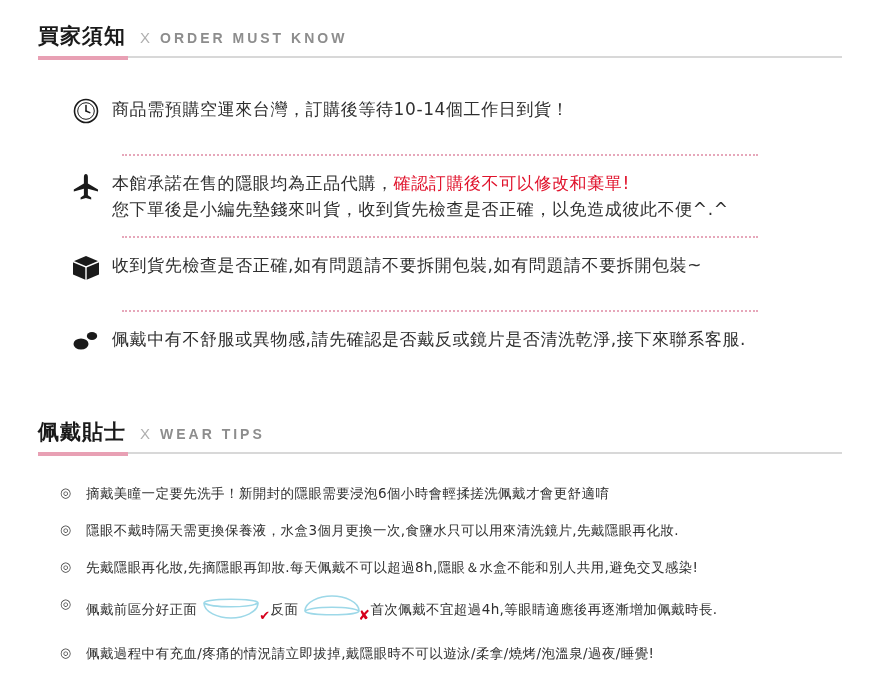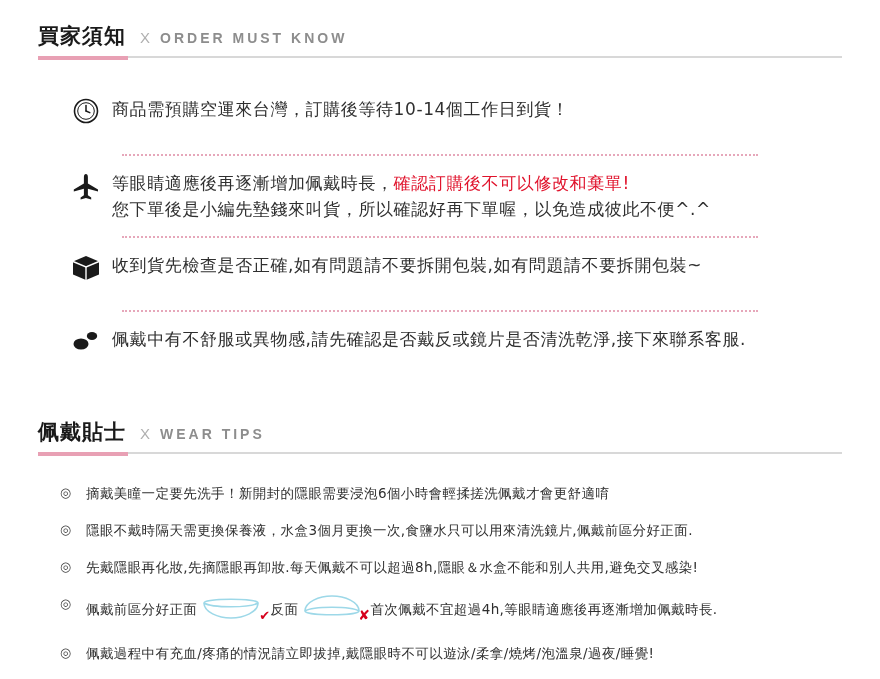--- a/index.html
+++ b/index.html
@@ -179,22 +179,22 @@
 
     <div class="dotline"></div>
 
     <div class="notice-row">
       <span class="ico">
         <svg width="30" height="30" viewBox="0 0 30 30">
           <path d="M14.9 2 C16.1 2 16.9 3.2 16.9 5.2 L16.9 11.4 L27 17.4 L27 19.6 L16.9 16.7 L16.9 23.2 L20.2 25.6 L20.2 27.4 L14.9 26 L9.6 27.4 L9.6 25.6 L12.9 23.2 L12.9 16.7 L2.8 19.6 L2.8 17.4 L12.9 11.4 L12.9 5.2 C12.9 3.2 13.7 2 14.9 2 Z" fill="#1a1a1a"></path>
         </svg>
       </span>
       <span class="txt">
-        <span>等眼睛適應後再逐漸增加佩戴時長，</span><span class="red">確認訂購後不可以修改和棄單!</span><br>
-        <span>您下單後是小編先墊錢來叫貨，所以確認好再下單喔，以免造成彼此不便^.^</span>
+        <span>本館承諾在售的隱眼均為正品代購，</span><span class="red">確認訂購後不可以修改和棄單!</span><br>
+        <span>您下單後是小編先墊錢來叫貨，收到貨先檢查是否正確，以免造成彼此不便^.^</span>
       </span>
     </div>
 
     <div class="dotline"></div>
 
     <div class="notice-row">
       <span class="ico">
         <svg width="30" height="28" viewBox="0 0 30 28">
           <path d="M15 2 L28 7.5 L28 20.5 L15 26 L2 20.5 L2 7.5 Z" fill="#1a1a1a"></path>
           <path d="M2 7.5 L15 13 L28 7.5" fill="none" stroke="#ffffff" stroke-width="1.4"></path>
@@ -229,21 +229,21 @@
 
   <div class="tips">
 
     <div class="tip-row">
       <span class="bullet">◎</span>
       <span class="tip-txt">摘戴美瞳一定要先洗手！新開封的隱眼需要浸泡6個小時會輕揉搓洗佩戴才會更舒適唷</span>
     </div>
 
     <div class="tip-row">
       <span class="bullet">◎</span>
-      <span class="tip-txt">隱眼不戴時隔天需更換保養液，水盒3個月更換一次,食鹽水只可以用來清洗鏡片,佩戴前區分好正面.</span>
+      <span class="tip-txt">隱眼不戴時隔天需更換保養液，水盒3個月更換一次,食鹽水只可以用來清洗鏡片,先戴隱眼再化妝.</span>
     </div>
 
     <div class="tip-row">
       <span class="bullet">◎</span>
       <span class="tip-txt">先戴隱眼再化妝,先摘隱眼再卸妝.每天佩戴不可以超過8h,隱眼＆水盒不能和別人共用,避免交叉感染!</span>
     </div>
 
     <div class="tip-row">
       <span class="bullet">◎</span>
       <span class="tip-txt"><span>佩戴前區分好正面</span><span class="lens-inline"><svg width="66" height="28" viewBox="0 0 66 28">

